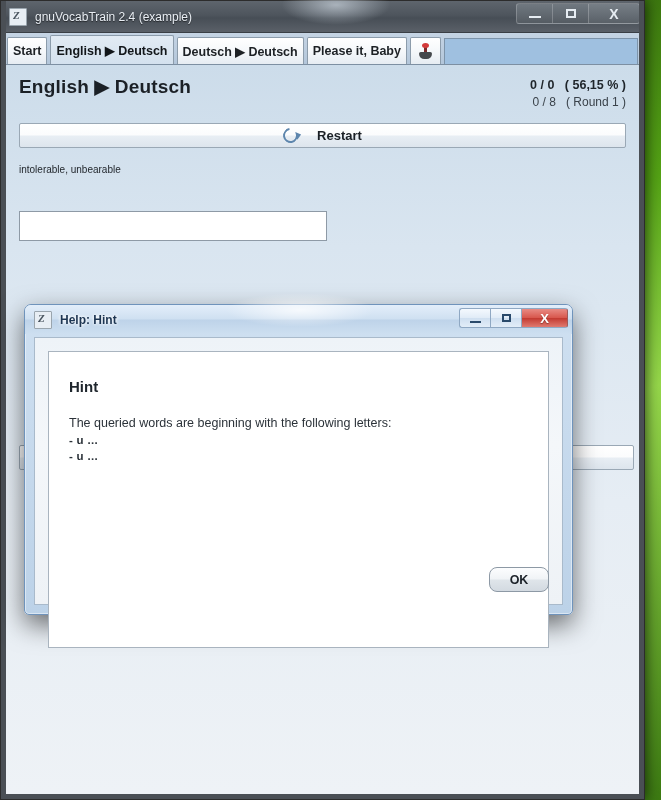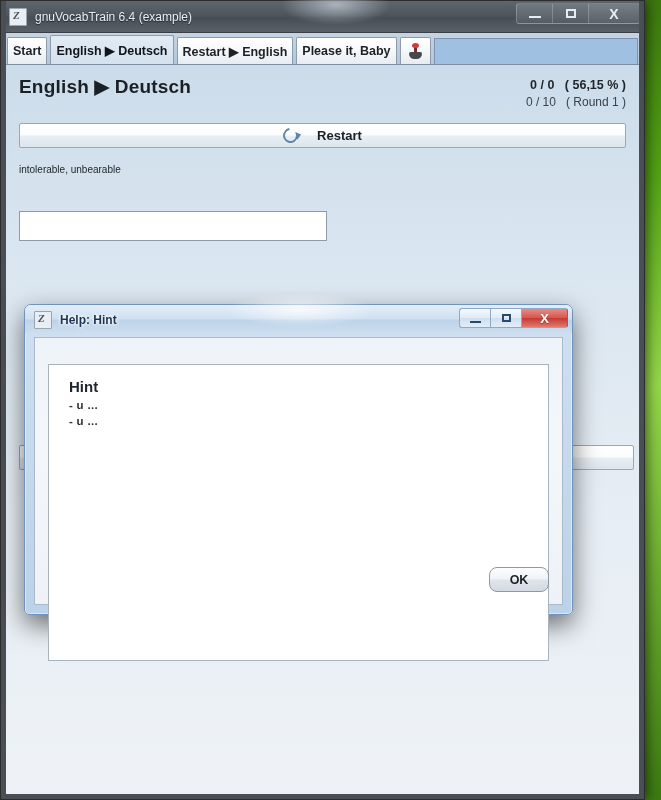--- a/index.html
+++ b/index.html
@@ -341,23 +341,22 @@
     padding: 13px;
   }
   #hint-textpane {
     position: absolute;
     left: 13px; right: 13px;
     top: 13px;
     height: 297px;
     background: #ffffff;
     border: 1px solid #a9b4bf;
     box-sizing: border-box;
-    padding: 13px 20px;
+    padding: 26px 20px;
     overflow: hidden;
-    margin-top: 13px;
   }
   #hint-heading {
     font-size: 15px;
     font-weight: bold;
     color: #1f262d;
   }
   #hint-intro {
     margin-top: 21px;
     font-size: 12.5px;
     color: #2a3views;
@@ -389,54 +388,54 @@
 </head>
 <body>
 
 <div id="desktop"></div>
 
 <div id="main-window">
 
   <div id="main-titlebar">
     <span class="glow"></span>
     <span class="app-icon"></span>
-    <span id="main-title-text">gnuVocabTrain 6.4 (example)</span>
+    <span id="main-title-text">gnuVocabTrain 2.4 (example)</span>
     <div class="win-buttons">
       <div class="win-btn" id="main-win-min">
           <i class="glyph-min"></i>
         </div>
       <div class="win-btn" id="main-win-max">
           <i class="glyph-max"></i>
         </div>
       <div class="win-btn" id="main-win-close">X</div>
     </div>
   </div>
 
   <div id="tabstrip">
     <div class="tab">Start</div>
     <div class="tab selected">English ▶ Deutsch</div>
-    <div class="tab">Restart ▶ English</div>
+    <div class="tab">Deutsch ▶ Deutsch</div>
     <div class="tab">Please it, Baby</div>
     <div class="tab icon-tab">
       <span class="joystick">
         <span class="base"></span>
           <span class="stick"></span>
           <span class="knob"></span>
       </span>
     </div>
     <div id="tabstrip-filler"></div>
   </div>
 
   <div id="content">
 
     <div id="header-row">
       <div id="page-title">English ▶ Deutsch</div>
       <div id="score-box">
         <div id="score-main">0 / 0   ( 56,15 % )</div>
-        <div id="score-sub">0 / 10   ( Round 1 )</div>
+        <div id="score-sub">0 / 8   ( Round 1 )</div>
       </div>
     </div>
 
     <div id="restart-button">
       <span class="restart-icon"></span>
       <span>Restart</span>
     </div>
 
     <div id="query-words">intolerable, unbearable</div>
 
@@ -461,18 +460,19 @@
       <div class="hint-win-btn" id="hint-win-max">
           <i class="glyph-max-d"></i>
         </div>
       <div class="hint-win-btn" id="hint-win-close">X</div>
     </div>
   </div>
 
   <div id="hint-body">
     <div id="hint-textpane">
       <div id="hint-heading">Hint</div>
+      <div id="hint-intro">The queried words are beginning with the following letters:</div>
       <div class="hint-line">- u ...</div>
       <div class="hint-line">- u ...</div>
     </div>
     <div id="ok-button">OK</div>
   </div>
 </div>
 
 </body></html>

